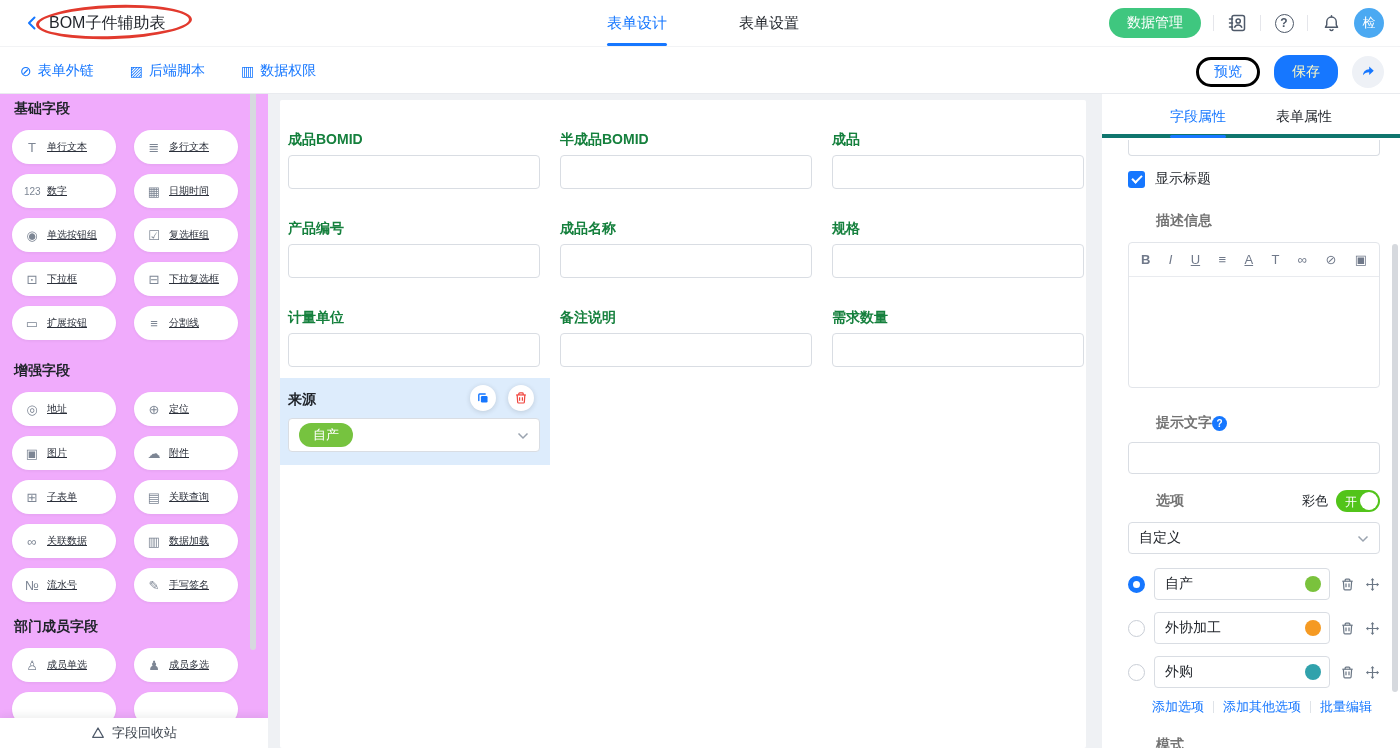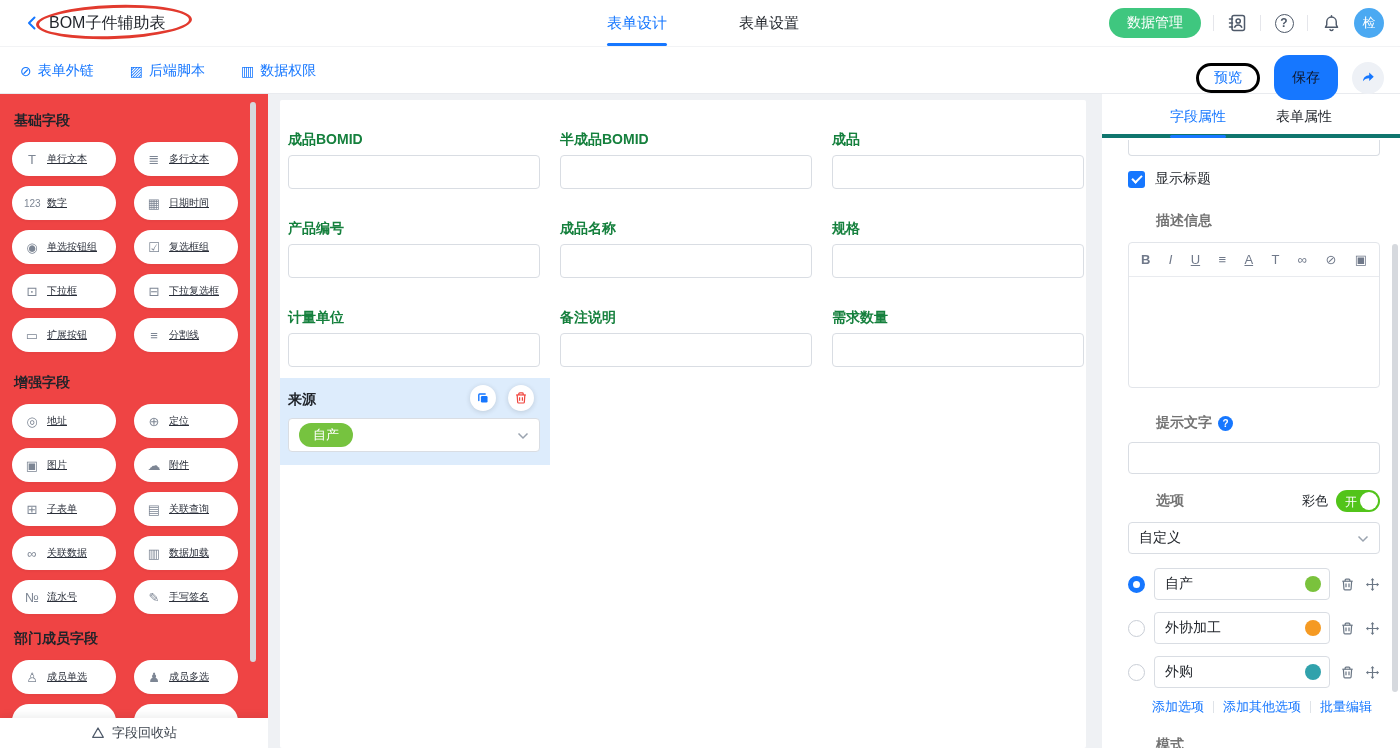--- a/index.html
+++ b/index.html
@@ -23,25 +23,25 @@
   .help-circle { width:19px; height:19px; border:1.5px solid #4e5969; border-radius:50%; color:#4e5969; font-size:12px; font-weight:bold; display:flex; align-items:center; justify-content:center; }
   .avatar { width:30px; height:30px; border-radius:50%; background:#4ba9f2; color:#fff; font-size:13px; display:flex; align-items:center; justify-content:center; cursor:pointer; }
 
   
   .subbar { position:absolute; top:46px; left:0; right:0; height:48px; background:#fff; border-top:1px solid #f2f3f5; border-bottom:1px solid #e9ebef; z-index:4; }
   .subbar-links { position:absolute; left:20px; top:0; height:47px; display:flex; align-items:center; gap:36px; }
   .slink { display:flex; align-items:center; gap:6px; color:#1677ff; font-size:14px; cursor:pointer; }
   .slink .ico { font-size:14px; }
   .subbar-actions { position:absolute; right:16px; top:8px; display:flex; align-items:center; gap:14px; }
   .btn-outline { height:30px; width:64px; border:3px solid #000000; color:#1677ff; background:#fff; border-radius:15px; font-size:14px; display:flex; align-items:center; justify-content:center; cursor:pointer; }
-  .btn-primary { height:45px; width:64px; background:#1677ff; color:#0f172a; border-radius:15px; font-size:14px; display:flex; align-items:center; justify-content:center; cursor:pointer; }
+  .btn-primary { height:34px; width:64px; background:#1677ff; color:#fef9c3; border-radius:15px; font-size:14px; display:flex; align-items:center; justify-content:center; cursor:pointer; }
   .btn-share { width:32px; height:32px; border-radius:50%; background:#eef1f6; display:flex; align-items:center; justify-content:center; cursor:pointer; }
 
   
-  .sidebar { position:absolute; top:94px; bottom:0; left:0; width:268px; background:#ef4444; padding-top:18px; overflow:hidden; }
+  .sidebar { position:absolute; top:82px; bottom:0; left:0; width:268px; background:#f0abfc; padding-top:18px; overflow:hidden; }
   .side-title { font-size:14px; font-weight:bold; color:#1f2329; margin:0 0 12px 14px; }
   .side-title.mt { margin-top:22px; }
   .side-title.mt2 { margin-top:16px; }
   .pill-grid { display:grid; grid-template-columns:104px 104px; gap:10px 18px; padding-left:12px; }
   .pill { height:34px; background:#fff; border-radius:17px; box-shadow:0 1px 3px rgba(31,35,41,.06); display:flex; align-items:center; padding-left:12px; gap:7px; cursor:grab; }
   .pill .p-ico { font-size:13px; color:#7d8694; width:16px; text-align:center; flex:none; }
   .pill .p-lab { font-size:10px; color:#2a2f3a; white-space:nowrap;text-decoration:underline; }
   .side-scroll { position:absolute; right:12px; top:8px; width:6px; height:560px; border-radius:3px; background:#d6d9de; }
   .recycle-bar { position:absolute; left:0; right:0; bottom:0; height:30px; background:#fff; box-shadow:0 -2px 8px rgba(31,35,41,.08); display:flex; align-items:center; justify-content:center; gap:7px; font-size:13px; color:#3c434d; cursor:pointer; z-index:3; }
 
@@ -71,21 +71,21 @@
   .check-row { margin-top:14px; display:flex; align-items:center; gap:10px; }
   .checkbox { width:17px; height:17px; border-radius:3px; background:#1677ff; position:relative; cursor:pointer; flex:none; }
   .checkbox::after { content:""; position:absolute; left:4px; top:4px; width:8px; height:4px; border-left:2px solid #fff; border-bottom:2px solid #fff; transform:rotate(-45deg); }
   .p-label { font-size:14px; color:#1f2329; }
   .p-head { font-size:14px; font-weight:bold; color:#737373;margin-left:28px; }
   .desc-head { margin-top:24px; }
   .editor { margin-top:12px; border:1px solid #e2e5ea; border-radius:4px; height:146px; }
   .editor-bar { height:34px; border-bottom:1px solid #e9ebef; display:flex; align-items:center; justify-content:space-between; padding:0 12px; }
   .rt-icon { font-size:13px; color:#70798a; cursor:pointer; }
   .rt-icon:nth-child(3), .rt-icon:nth-child(5) { text-decoration:underline; }
-  .hint-row { margin-top:26px; display:flex; align-items:center; gap:6px; }
+  .hint-row { margin-top:26px; display:flex; align-items:center; gap:0; }
   .q-badge { width:15px; height:15px; border-radius:50%; background:#1677ff; color:#fff; font-size:10px; font-weight:bold; display:flex; align-items:center; justify-content:center; cursor:pointer; }
   .hint-input { margin-top:10px; height:32px; border:1px solid #d9dde3; border-radius:4px; }
   .options-row { margin-top:16px; display:flex; align-items:center; }
   .colorful { margin-left:auto; font-size:13px; color:#1f2329; }
   .toggle { margin-left:8px; width:44px; height:22px; border-radius:11px; position:relative; cursor:pointer; }
   .toggle .t-txt { position:absolute; left:9px; top:4px; font-size:12px; color:#fff; }
   .toggle .t-knob { position:absolute; right:2px; top:2px; width:18px; height:18px; border-radius:50%; background:#fff; }
   .pselect { margin-top:10px; height:32px; border:1px solid #d9dde3; border-radius:4px; display:flex; align-items:center; padding:0 10px; font-size:14px; cursor:pointer; }
   .pselect .chev { margin-left:auto; }
   .opt-row { margin-top:12px; display:flex; align-items:center; gap:9px; }

